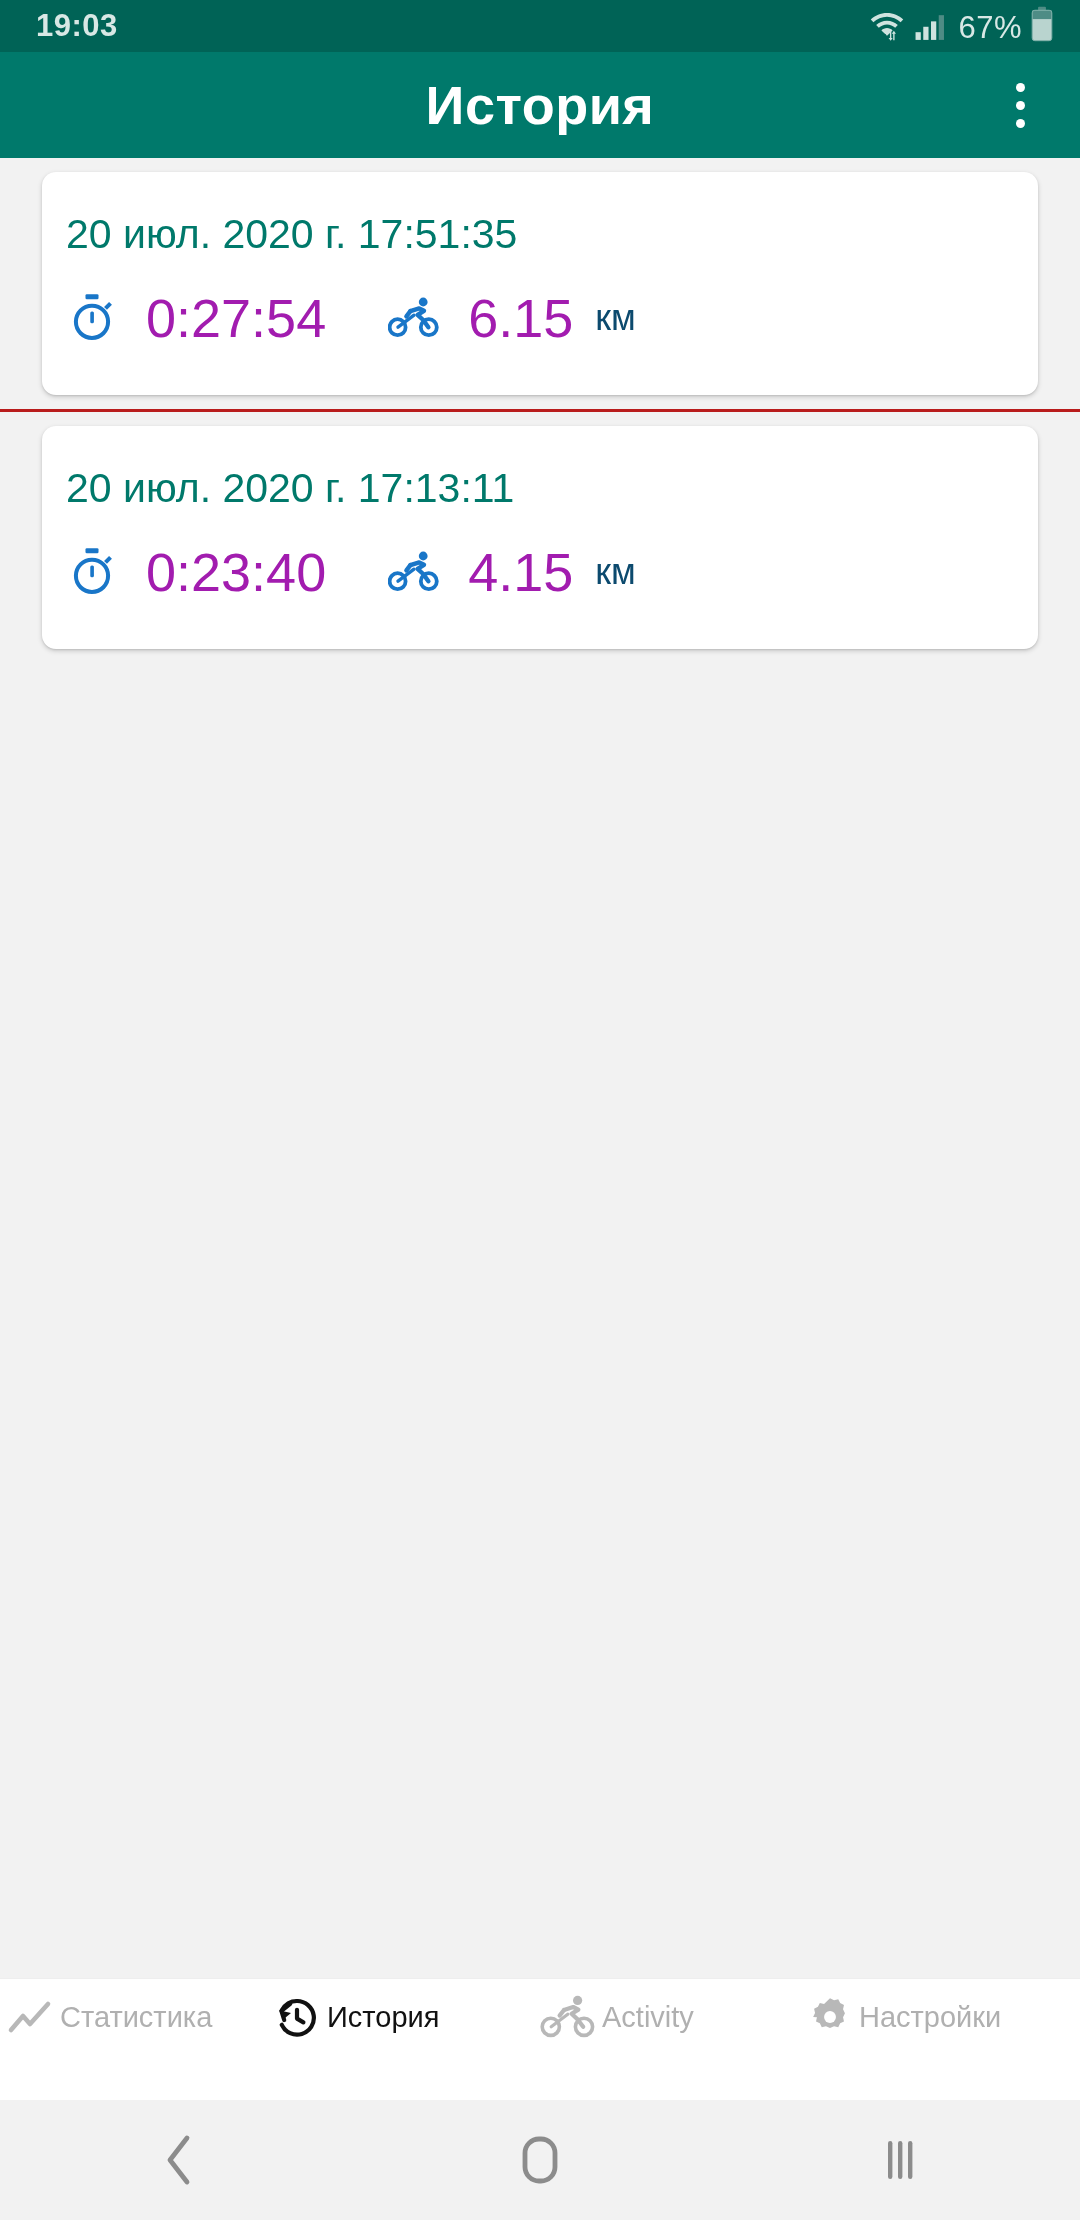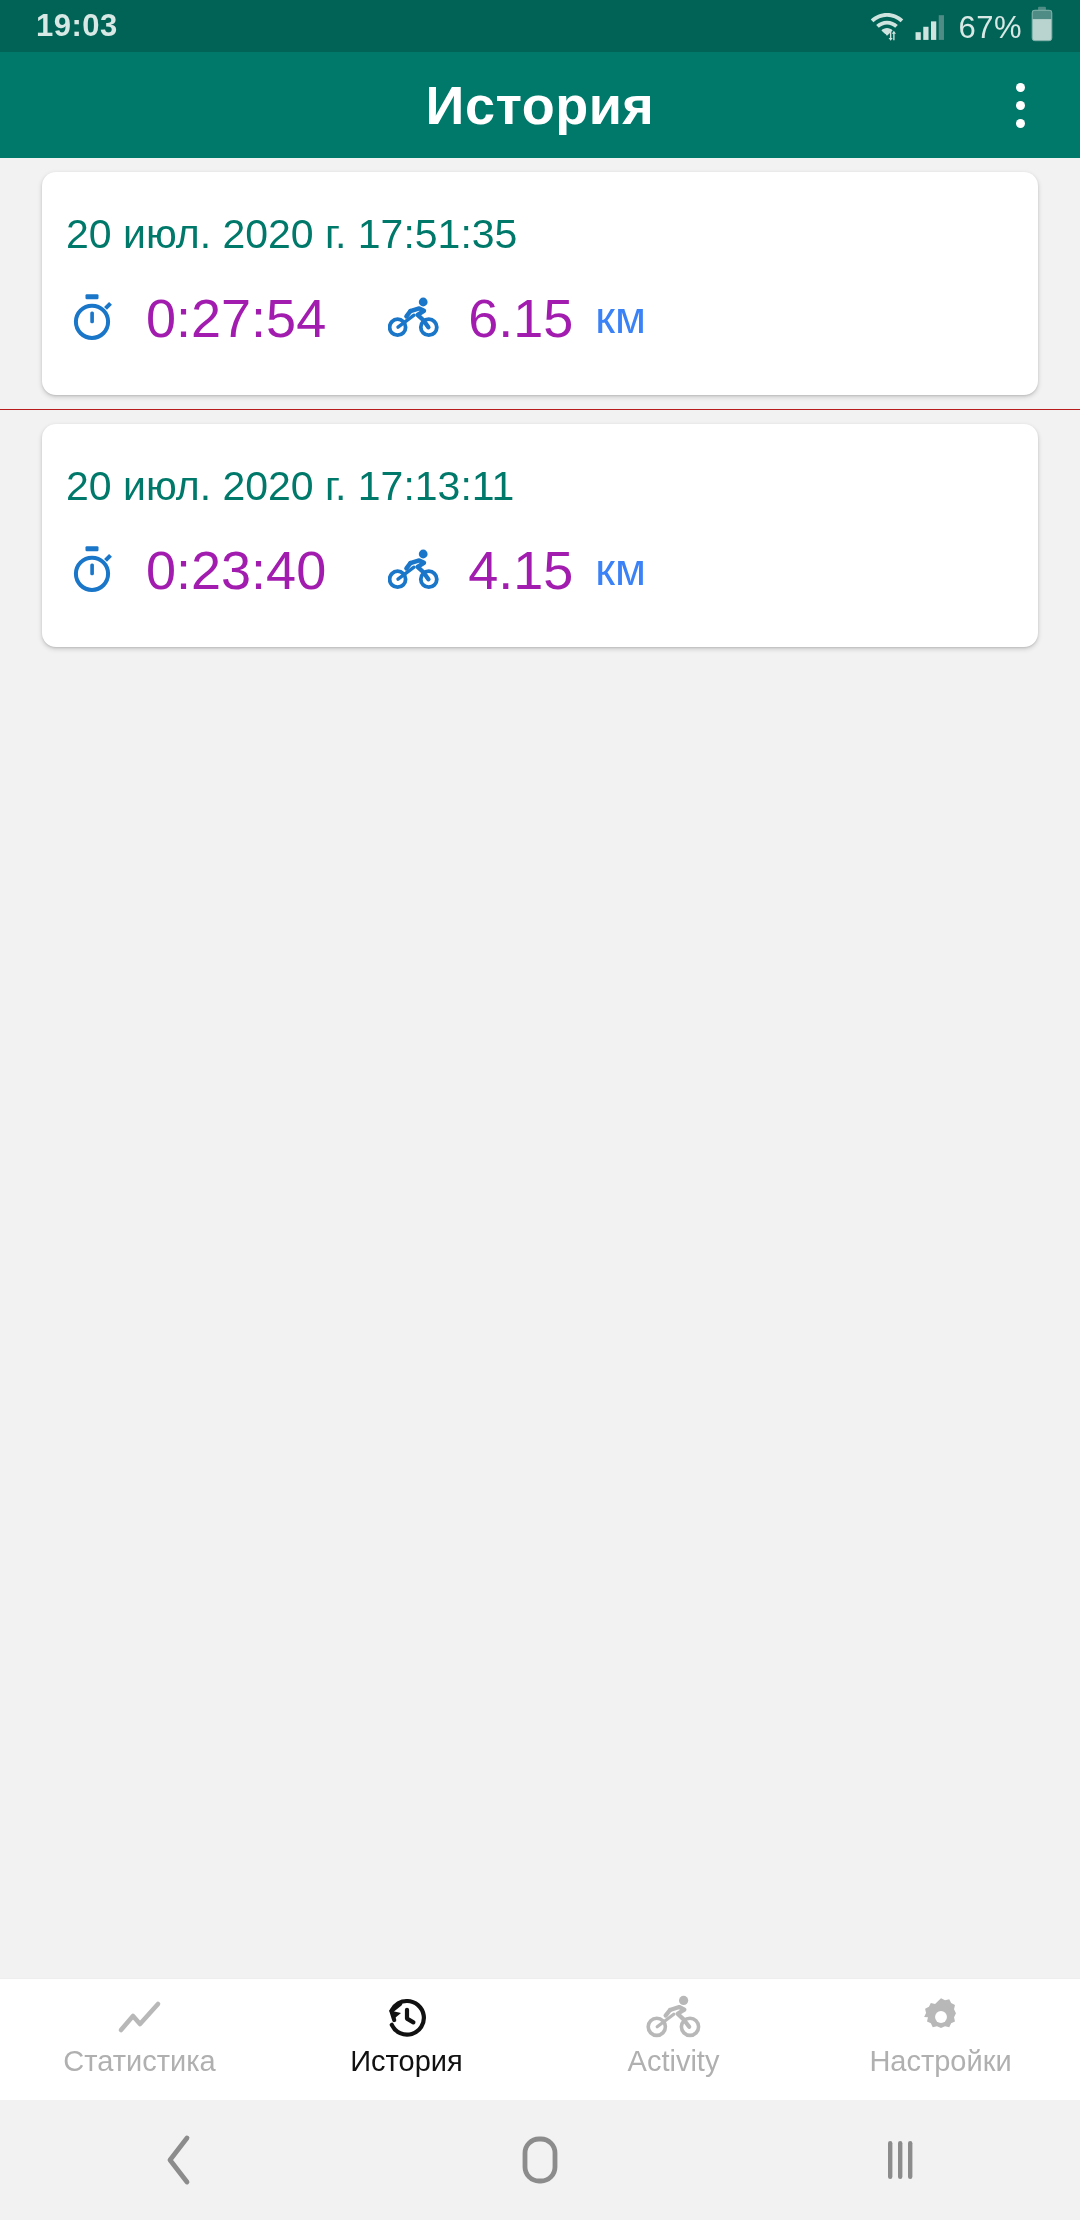--- a/index.html
+++ b/index.html
@@ -33,50 +33,50 @@
   .overflow-btn {
     position:absolute; right:24px; top:50%; transform:translateY(-50%);
     width:72px; height:72px; display:flex; flex-direction:column;
     align-items:center; justify-content:center; gap:9px;
   }
   .overflow-btn i { width:9px; height:9px; border-radius:50%; background:#fff; display:block; }
 
   
   .content { flex:1 1 auto; background:#f2f2f2; overflow:hidden; position:relative; }
   .list-item { position:relative; padding:14px 0 14px 0; }
-  .list-item + .list-item { border-top:1px solid #b91c1c; }
+  .list-item + .list-item { border-top:3px solid #b91c1c; }
   .card {
     margin:0 42px; background:#ffffff; border-radius:14px;
     box-shadow:0 2px 5px rgba(0,0,0,.17), 0 1px 2px rgba(0,0,0,.10);
     padding:40px 44px 46px 24px;
     min-height:182px;
   }
   .card-date {
     color:#00796b; font-size:41px; letter-spacing:0px; white-space:nowrap;
     line-height:1.1;
   }
   .card-stats {
     margin-top:30px; display:flex; align-items:center; white-space:nowrap;
   }
   .stat { display:flex; align-items:center; }
   .stat-icon { width:52px; height:52px; flex:0 0 52px; display:flex; align-items:center; justify-content:center; }
   .stat-value { font-size:54px; color:#a21caf; margin-left:28px; letter-spacing:0px; }
-  .stat-unit  { font-size:45px; color:#3b82f6; margin-left:22px; }
+  .stat-unit  { font-size:36px; color:#0c4a6e; margin-left:22px; }
   .stat-gap { width:62px; flex:0 0 62px; }
 
   
   .tab-bar {
     flex:0 0 122px; height:122px; background:#ffffff;
     border-top:1px solid #eeeeee;
     display:flex; align-items:flex-start; justify-content:space-between;
     padding:14px 6px 0 6px;
   }
   .tab {
     flex:1 1 0; min-width:0;
-    display:flex; flex-direction:column; align-items:center; gap:6px;
+    display:flex; flex-direction:row; align-items:center; gap:6px;
   }
   .tab-icon { height:48px; display:flex; align-items:center; justify-content:center; }
   .tab-label { font-size:29px; color:#b0b0b0; white-space:nowrap; line-height:1; }
   .tab.active .tab-label { color:#111111; }
 
   
   .nav-bar {
     flex:0 0 120px; height:120px; background:#f2f2f2;
     display:flex; align-items:center; justify-content:space-around;
   }

